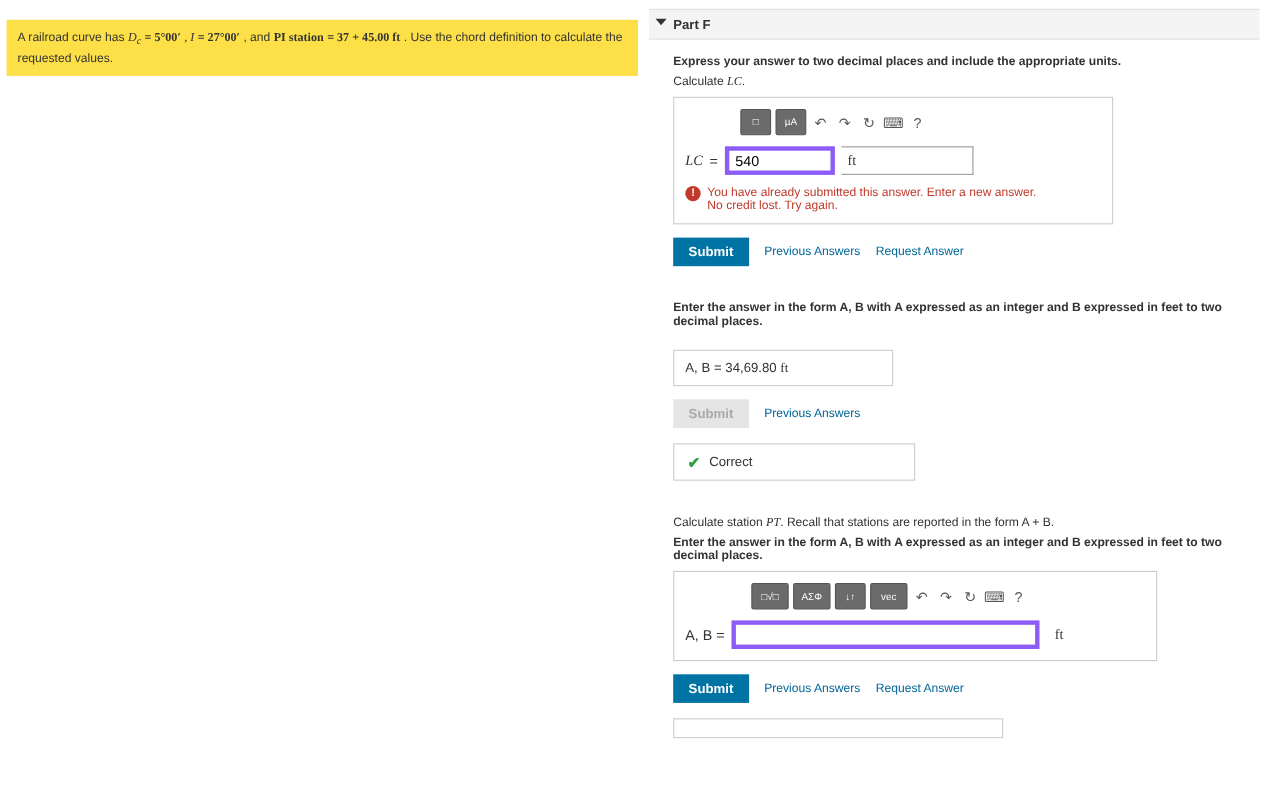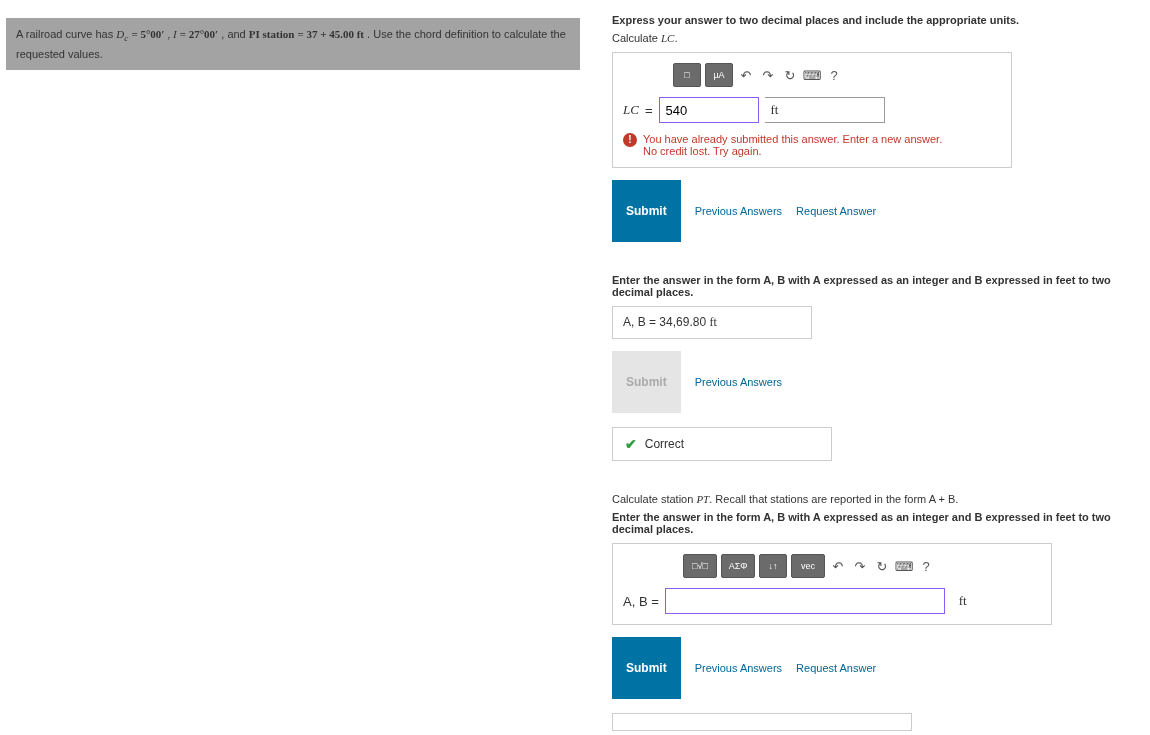--- a/index.html
+++ b/index.html
@@ -13,21 +13,21 @@
     overflow: hidden;
     position: relative;
   }
   .left-panel {
     position: absolute;
     left: 6px;
     top: 18px;
     width: 574px;
   }
   .problem-box {
-    background: #a3a3a3;
+    background: #fde047;
     padding: 8px 10px;
     font-size: 11px;
     line-height: 1.5;
   }
   .problem-box .math { font-family: 'Times New Roman', serif; font-style: italic; }
   .problem-box .mathb { font-family: 'Times New Roman', serif; font-weight: bold; }
   .right-panel {
     position: absolute;
     left: 590px;
     top: 0;
@@ -90,21 +90,21 @@
     display: inline-flex;
     align-items: center;
     justify-content: center;
     color: #555;
     font-size: 13px;
     cursor: pointer;
   }
   .eq-row { display: flex; align-items: center; gap: 6px; font-size: 13px; }
   .eq-label { font-family: 'Times New Roman', serif; font-style: italic; }
   .eq-input {
-    border: 1px solid #8b5cf6; 
+    border: 4px solid #8b5cf6; 
     height: 26px;
     padding: 2px 6px;
     font-size: 13px;
   }
   .eq-unit {
     border: 1px solid #999;
     border-left: none;
     height: 26px;
     padding: 2px 6px;
     font-size: 13px;
@@ -123,21 +123,21 @@
   .feedback-inline .icon-warn {
     display:inline-block;width:14px;height:14px;border-radius:50%;
     background:#c0392b;color:#fff;font-weight:bold;font-size:10px;
     text-align:center;line-height:14px;flex:none;
   }
   .btn-row { margin-top: 12px; display: flex; align-items: center; gap: 14px; }
   .submit-btn {
     background: #0073a5;
     color: #fff;
     border: none;
-    padding: 24px 14px;
+    padding: 6px 14px;
     font-size: 12px;
     font-weight: bold;
     cursor: pointer;
   }
   .submit-btn:disabled { background:#e5e5e5; color:#aaa; cursor:default;}
   .link { color: #006699; font-size: 11px; cursor: pointer; }
   .readonly-answer {
     border: 1px solid #ccc;
     padding: 8px 10px;
     width: 200px;
@@ -174,20 +174,24 @@
     <span class="mathb"> = 27°00′</span>
     <span>, and </span>
     <span class="mathb">PI station</span>
     <span class="mathb"> = 37 + 45.00 ft</span>
     <span>. Use the chord definition to calculate the requested values.</span>
   </div>
 </div>
 
 <div class="right-panel">
 
+  <div class="part-header">
+    <span class="caret"></span>
+    <span>Part F</span>
+  </div>
   <div class="part-body">
     <div class="instr bold">Express your answer to two decimal places and include the appropriate units.</div>
     <div class="instr">
       <span>Calculate </span><span class="serif">LC</span><span>.</span>
     </div>
 
     <div class="answer-box">
       <div class="toolbar">
         <span class="tool-btn">□</span>
         <span class="tool-btn">µA</span>
@@ -213,21 +217,21 @@
     </div>
     <div class="btn-row">
       <button class="submit-btn">Submit</button>
       <span class="link">Previous Answers</span>
       <span class="link">Request Answer</span>
     </div>
   </div>
 
   <div class="part-body">
     <div class="instr bold">Enter the answer in the form A, B with A expressed as an integer and B expressed in feet to two decimal places.</div>
-    <div class="readonly-answer" style="margin-top:8px;">
+    <div class="readonly-answer" style="margin-top:20px;">
       <span>A, B = </span>
       <span>34,69.80</span>
       <span class="serifu"> ft</span>
     </div>
     <div class="btn-row">
       <button class="submit-btn" disabled="">Submit</button>
       <span class="link">Previous Answers</span>
     </div>
     <div class="status-box">
       <span class="check">✔</span>

